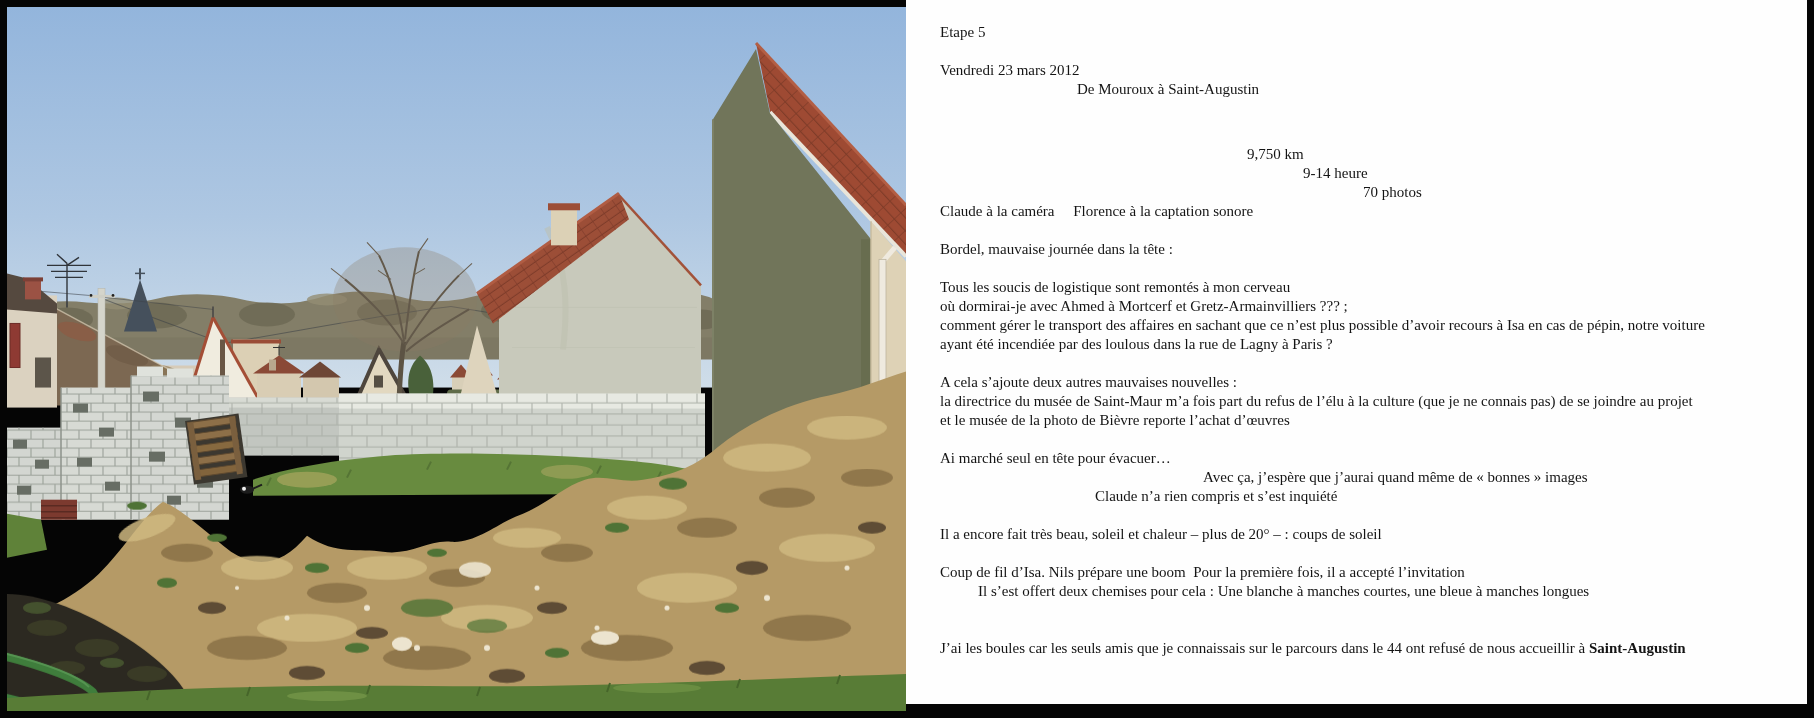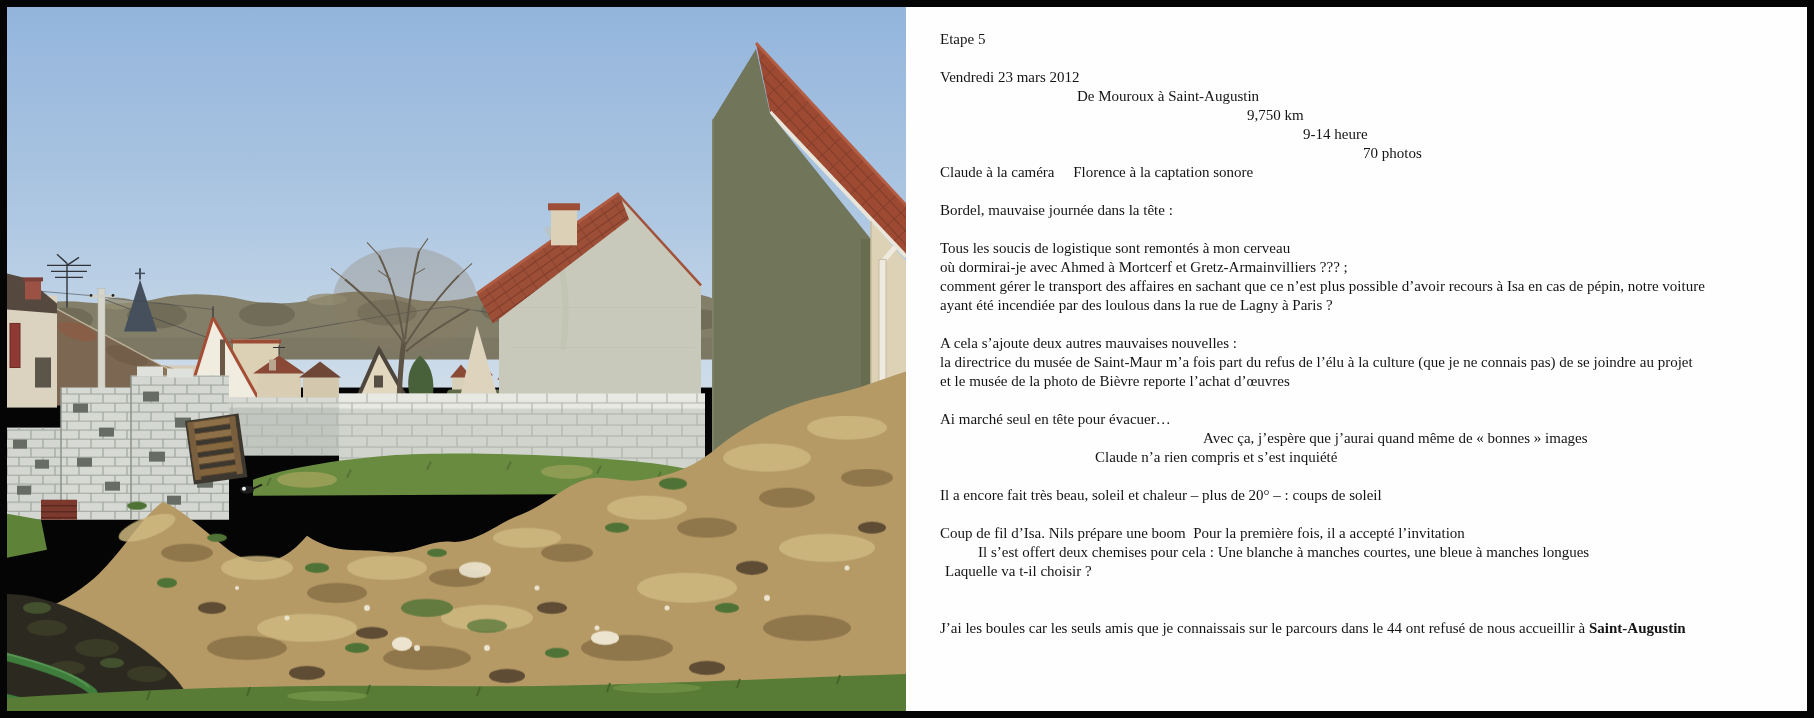--- a/index.html
+++ b/index.html
@@ -1,20 +1,20 @@
 <!DOCTYPE html>
 <html style="--sky-top: #93b5dc; --sky-mid: #aec7e2; --sky-low: #cfdde9; --hill: #837e68; --hill-dark: #6f6b56; --roof-moss: #7c6852; --roof-red: #9e4a33; --roof-dark: #8b4a36; --ridge-red: #a44e36; --spire: #45505c; --gable-white: #f0ecdf; --wall-grey: #c8c9bb; --wall-olive: #71755a; --wall-cream: #ded2b6; --window-red: #8e3a33; --block-light: #d0d4cd; --block-mid: #c2c6c0; --grass: #688b3f; --grass-dark: #587c36; --dirt: #b59a66; --dirt-light: #cfb981; --dirt-dark: #8a7147; --hose: #3f7d3c; --pile-dark: #2c2921;"><head>
 <meta charset="utf-8">
 <style>
   html,body{margin:0;padding:0;background:#000;}
   .frame{position:relative;width:1814px;height:718px;background:#050505;overflow:hidden;
          font-family:"Liberation Serif","DejaVu Serif",serif;}
   .photo-wrap{position:absolute;left:7px;top:7px;width:899px;height:704px;overflow:hidden;}
   .photo-wrap svg{display:block;width:100%;height:100%;}
-  .page{position:absolute;left:906px;top:7px;width:901px;height:704px;background:#fefefe;}
+  .page{position:absolute;left:906px;top:0;width:901px;height:704px;background:#fefefe;}
   .diary{position:absolute;left:0;top:0;right:0;bottom:0;padding:23px 34px 0 34px;
          color:#141414;font-size:15px;line-height:19px;}
   .line{white-space:pre;height:19px;}
   .line.split{display:flex;justify-content:space-between;white-space:pre;}
   .line b{font-weight:bold;}
 </style>
 </head>
 <body>
 
 <div class="frame">
@@ -366,21 +366,21 @@
       </g>
     </svg>
   </div>
 
   <div class="page" style="background: rgb(254, 254, 254);">
     <div class="diary" style="color: rgb(20, 20, 20);">
         <div class="line"><span>Etape 5</span></div>
         <div class="line blank">&nbsp;</div>
         <div class="line"><span>Vendredi 23 mars 2012</span></div>
         <div class="line" style="padding-left: 137px;"><span>De Mouroux à Saint-Augustin</span></div>
-        <div class="line" style="padding-left: 307px;"><span>9,750 km</span></div>
+        <div class="line" style="padding-left: 307px; margin-top: 46px;"><span>9,750 km</span></div>
         <div class="line" style="padding-left: 363px;"><span>9-14 heure</span></div>
         <div class="line" style="padding-left: 423px;"><span>70 photos</span></div>
         <div class="line"><span>Claude à la caméra     Florence à la captation sonore</span></div>
         <div class="line blank">&nbsp;</div>
         <div class="line"><span>Bordel, mauvaise journée dans la tête :</span></div>
         <div class="line blank">&nbsp;</div>
         <div class="line"><span>Tous les soucis de logistique sont remontés à mon cerveau</span></div>
         <div class="line"><span>où dormirai-je avec Ahmed à Mortcerf et Gretz-Armainvilliers ??? ;</span></div>
         <div class="line"><span>comment gérer le transport des affaires en sachant que ce n’est plus possible d’avoir recours à Isa en cas de pépin, notre voiture</span></div>
         <div class="line"><span>ayant été incendiée par des loulous dans la rue de Lagny à Paris ?</span></div>
@@ -390,20 +390,19 @@
         <div class="line"><span>et le musée de la photo de Bièvre reporte l’achat d’œuvres</span></div>
         <div class="line blank">&nbsp;</div>
         <div class="line"><span>Ai marché seul en tête pour évacuer…</span></div>
         <div class="line" style="padding-left: 263px;"><span>Avec ça, j’espère que j’aurai quand même de « bonnes » images</span></div>
         <div class="line" style="padding-left: 155px;"><span>Claude n’a rien compris et s’est inquiété</span></div>
         <div class="line blank">&nbsp;</div>
         <div class="line"><span>Il a encore fait très beau, soleil et chaleur – plus de 20° – : coups de soleil</span></div>
         <div class="line blank">&nbsp;</div>
         <div class="line"><span>Coup de fil d’Isa. Nils prépare une boom  Pour la première fois, il a accepté l’invitation</span></div>
         <div class="line" style="padding-left: 38px;"><span>Il s’est offert deux chemises pour cela : Une blanche à manches courtes, une bleue à manches longues</span></div>
-        <div class="line" style="padding-left: 5px;"><span>Laquelle va t-il choisir ?</span></div>
         <div class="line blank">&nbsp;</div>
         <div class="line blank">&nbsp;</div>
         <div class="line"><span>J’ai les boules car les seuls amis que je connaissais sur le parcours dans le 44 ont refusé de nous accueillir à </span><b>Saint-Augustin</b></div>
       </div>
   </div>
 
 </div>
 
 </body></html>

